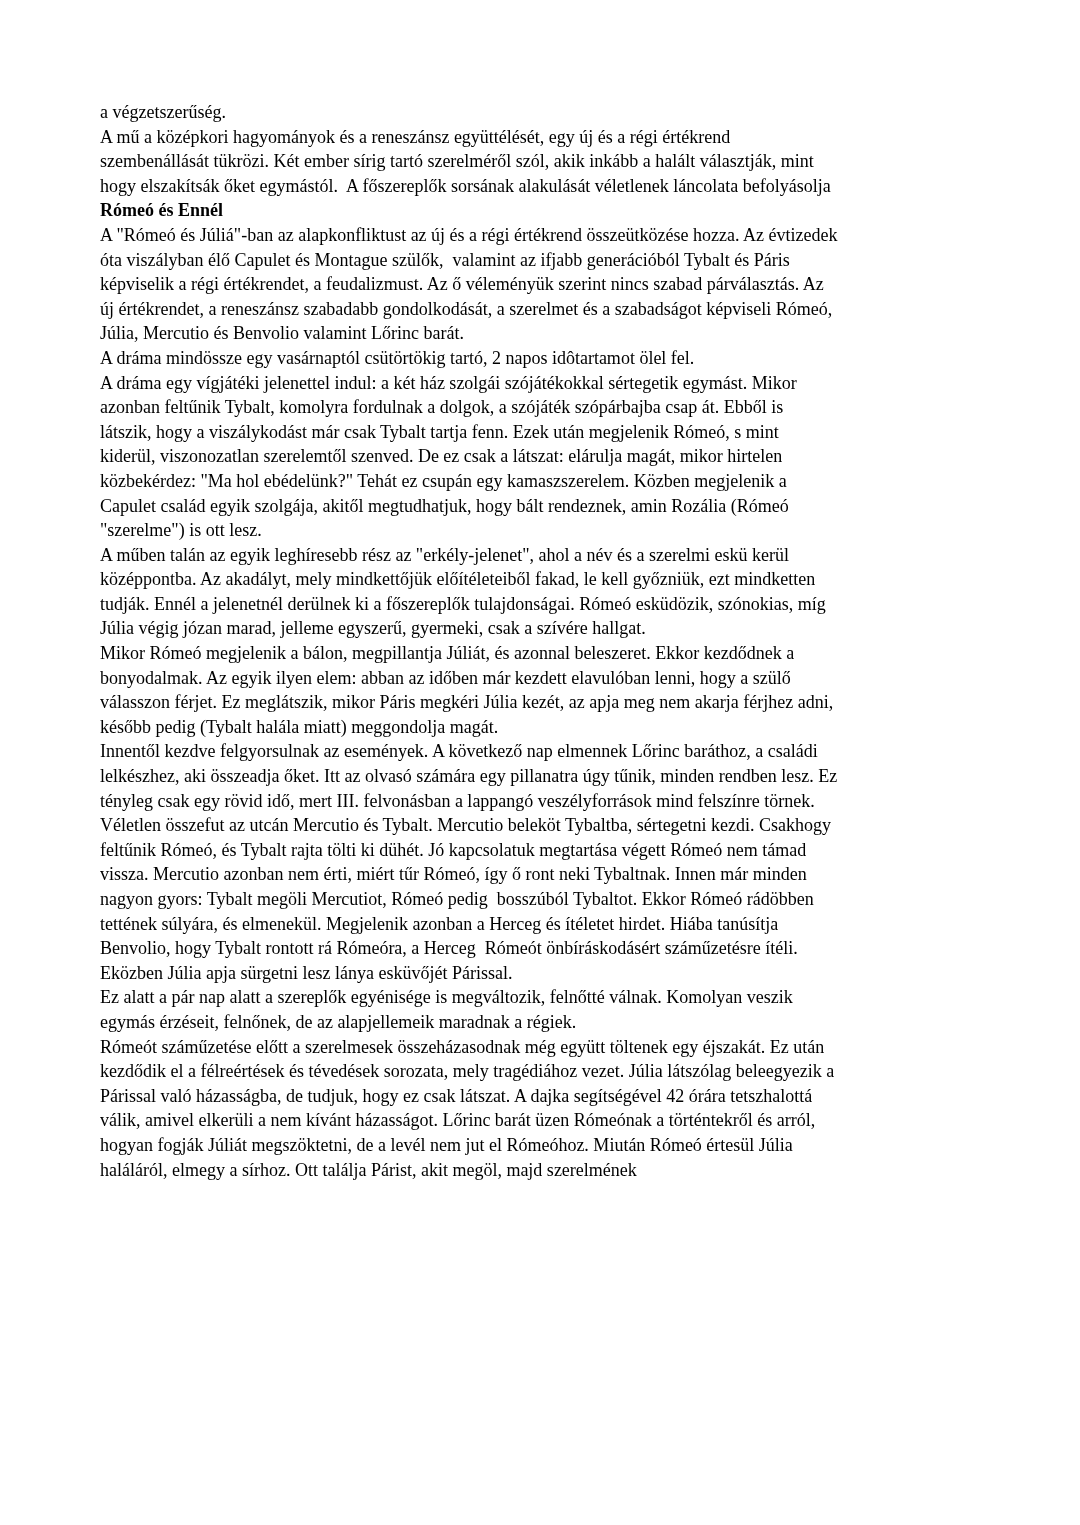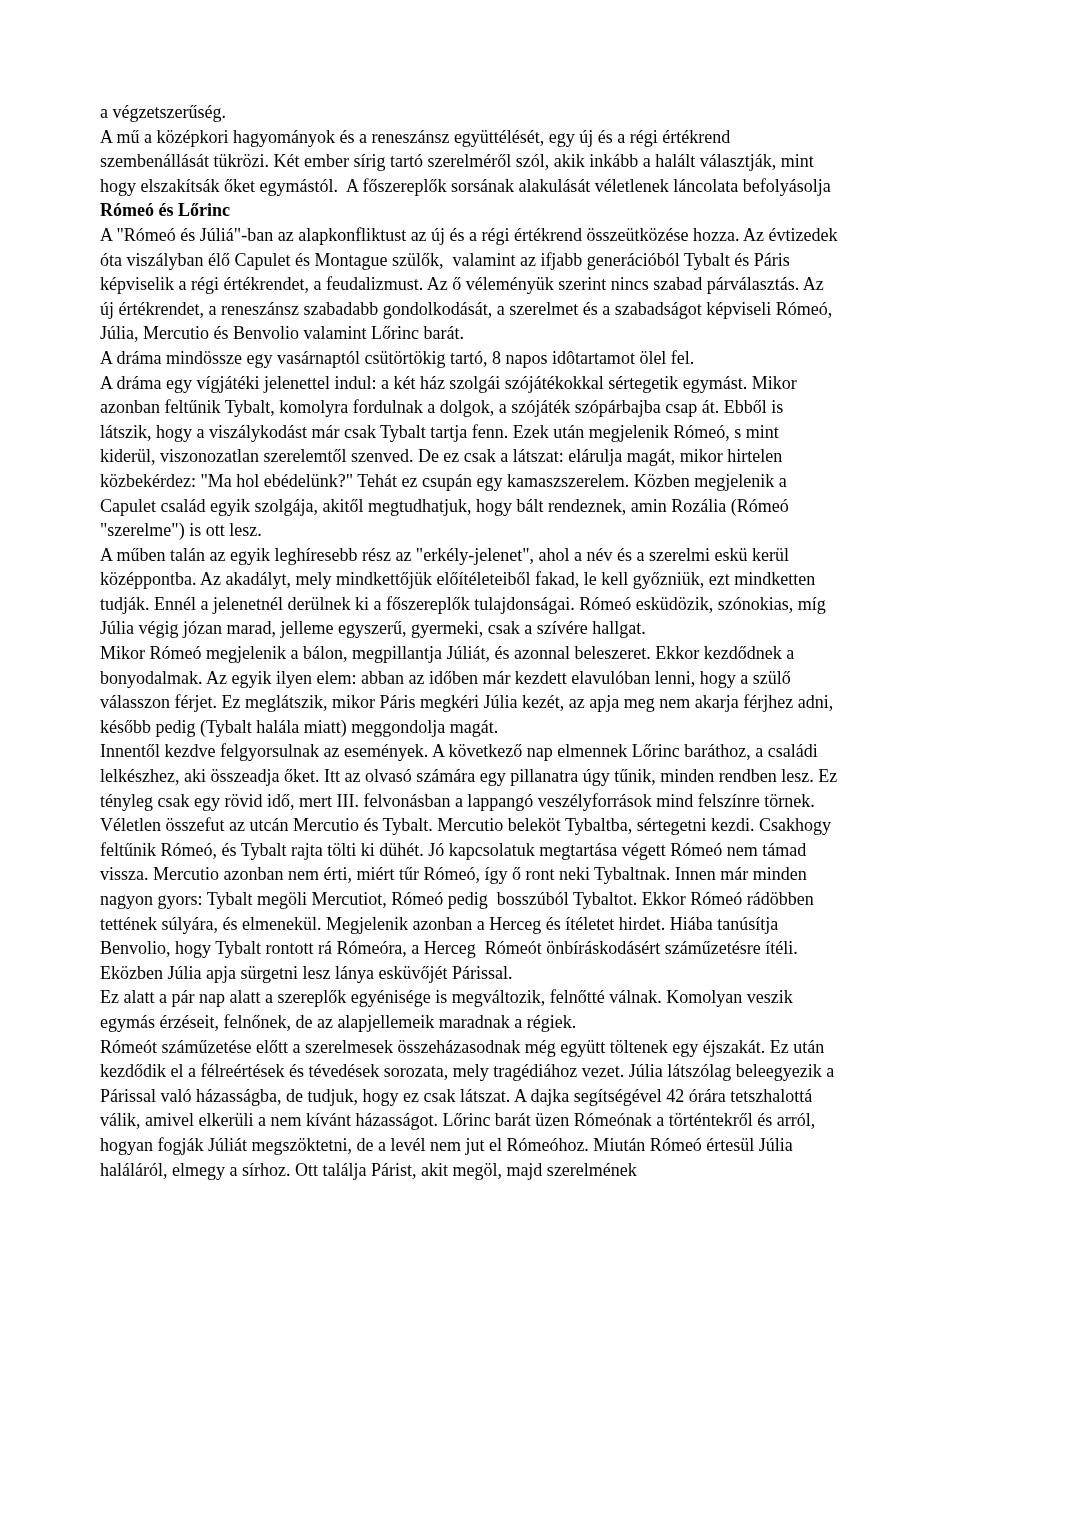--- a/index.html
+++ b/index.html
@@ -33,23 +33,23 @@
     font-weight: bold;
   }
 </style>
 </head>
 <body>
 
 <div class="page">
   <div class="doc">
       <p>a végzetszerűség.</p>
       <p>A mű a középkori hagyományok és a reneszánsz együttélését, egy új és a régi értékrend szembenállását tükrözi. Két ember sírig tartó szerelméről szól, akik inkább a halált választják, mint hogy elszakítsák őket egymástól.  A főszereplők sorsának alakulását véletlenek láncolata befolyásolja</p>
-      <p class="bold">Rómeó és Lőrinc</p>
+      <p class="bold">Rómeó és Ennél</p>
       <p>A "Rómeó és Júliá"-ban az alapkonfliktust az új és a régi értékrend összeütközése hozza. Az évtizedek óta viszályban élő Capulet és Montague szülők,  valamint az ifjabb generációból Tybalt és Páris képviselik a régi értékrendet, a feudalizmust. Az ő véleményük szerint nincs szabad párválasztás. Az új értékrendet, a reneszánsz szabadabb gondolkodását, a szerelmet és a szabadságot képviseli Rómeó, Júlia, Mercutio és Benvolio valamint Lőrinc barát.</p>
-      <p>A dráma mindössze egy vasárnaptól csütörtökig tartó, 8 napos idôtartamot ölel fel.</p>
+      <p>A dráma mindössze egy vasárnaptól csütörtökig tartó, 2 napos idôtartamot ölel fel.</p>
       <p>A dráma egy vígjátéki jelenettel indul: a két ház szolgái szójátékokkal sértegetik egymást. Mikor azonban feltűnik Tybalt, komolyra fordulnak a dolgok, a szójáték szópárbajba csap át. Ebből is látszik, hogy a viszálykodást már csak Tybalt tartja fenn. Ezek után megjelenik Rómeó, s mint kiderül, viszonozatlan szerelemtől szenved. De ez csak a látszat: elárulja magát, mikor hirtelen közbekérdez: "Ma hol ebédelünk?" Tehát ez csupán egy kamaszszerelem. Közben megjelenik a Capulet család egyik szolgája, akitől megtudhatjuk, hogy bált rendeznek, amin Rozália (Rómeó "szerelme") is ott lesz.</p>
       <p>A műben talán az egyik leghíresebb rész az "erkély-jelenet", ahol a név és a szerelmi eskü kerül középpontba. Az akadályt, mely mindkettőjük előítéleteiből fakad, le kell győzniük, ezt mindketten tudják. Ennél a jelenetnél derülnek ki a főszereplők tulajdonságai. Rómeó esküdözik, szónokias, míg Júlia végig józan marad, jelleme egyszerű, gyermeki, csak a szívére hallgat.</p>
       <p>Mikor Rómeó megjelenik a bálon, megpillantja Júliát, és azonnal beleszeret. Ekkor kezdődnek a bonyodalmak. Az egyik ilyen elem: abban az időben már kezdett elavulóban lenni, hogy a szülő válasszon férjet. Ez meglátszik, mikor Páris megkéri Júlia kezét, az apja meg nem akarja férjhez adni, később pedig (Tybalt halála miatt) meggondolja magát.</p>
       <p>Innentől kezdve felgyorsulnak az események. A következő nap elmennek Lőrinc baráthoz, a családi lelkészhez, aki összeadja őket. Itt az olvasó számára egy pillanatra úgy tűnik, minden rendben lesz. Ez tényleg csak egy rövid idő, mert III. felvonásban a lappangó veszélyforrások mind felszínre törnek. Véletlen összefut az utcán Mercutio és Tybalt. Mercutio beleköt Tybaltba, sértegetni kezdi. Csakhogy feltűnik Rómeó, és Tybalt rajta tölti ki dühét. Jó kapcsolatuk megtartása végett Rómeó nem támad vissza. Mercutio azonban nem érti, miért tűr Rómeó, így ő ront neki Tybaltnak. Innen már minden nagyon gyors: Tybalt megöli Mercutiot, Rómeó pedig  bosszúból Tybaltot. Ekkor Rómeó rádöbben tettének súlyára, és elmenekül. Megjelenik azonban a Herceg és ítéletet hirdet. Hiába tanúsítja Benvolio, hogy Tybalt rontott rá Rómeóra, a Herceg  Rómeót önbíráskodásért száműzetésre ítéli.</p>
       <p>Eközben Júlia apja sürgetni lesz lánya esküvőjét Párissal.</p>
       <p>Ez alatt a pár nap alatt a szereplők egyénisége is megváltozik, felnőtté válnak. Komolyan veszik egymás érzéseit, felnőnek, de az alapjellemeik maradnak a régiek.</p>
       <p>Rómeót száműzetése előtt a szerelmesek összeházasodnak még együtt töltenek egy éjszakát. Ez után kezdődik el a félreértések és tévedések sorozata, mely tragédiához vezet. Júlia látszólag beleegyezik a Párissal való házasságba, de tudjuk, hogy ez csak látszat. A dajka segítségével 42 órára tetszhalottá válik, amivel elkerüli a nem kívánt házasságot. Lőrinc barát üzen Rómeónak a történtekről és arról, hogyan fogják Júliát megszöktetni, de a levél nem jut el Rómeóhoz. Miután Rómeó értesül Júlia haláláról, elmegy a sírhoz. Ott találja Párist, akit megöl, majd szerelmének</p>
     </div>
 </div>
 

